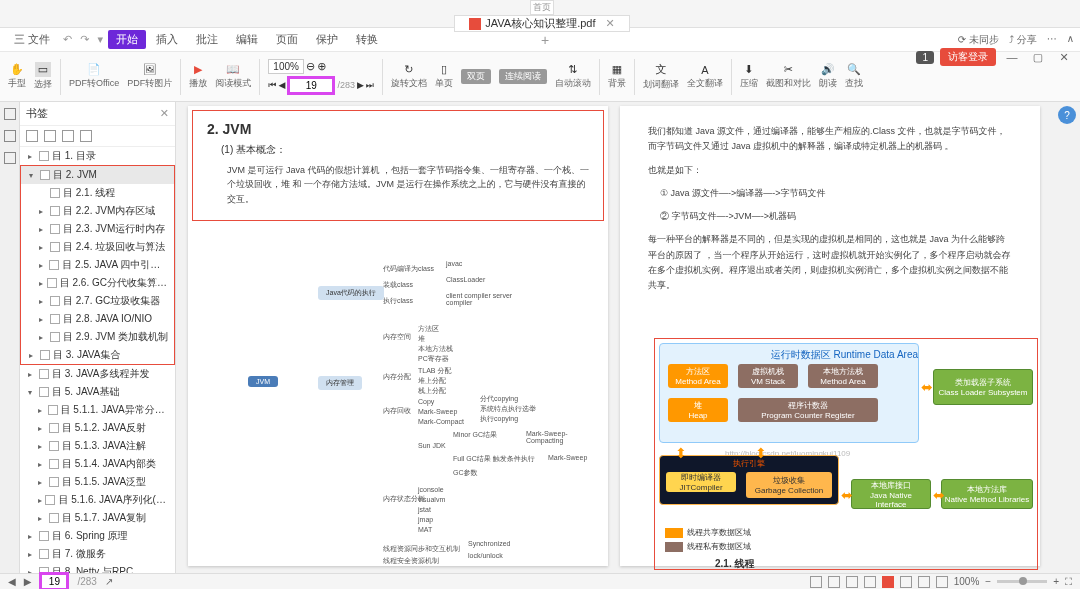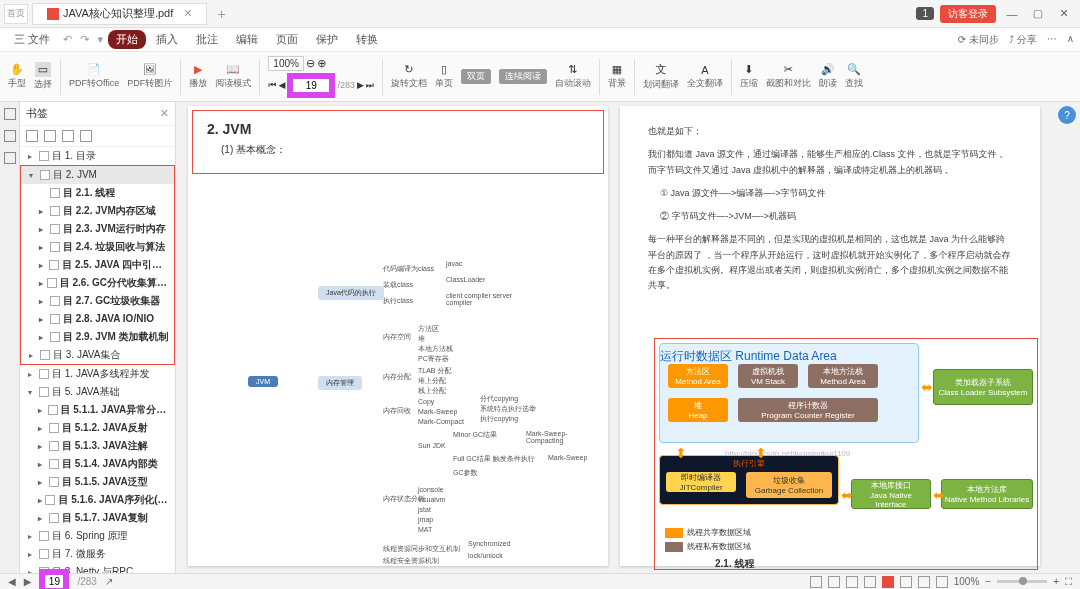--- a/index.html
+++ b/index.html
@@ -1,63 +1,63 @@
 <!DOCTYPE html>
 <html><head>
 <meta charset="utf-8">
 <style>
 * { margin: 0; padding: 0; box-sizing: border-box; font-family: "Microsoft YaHei", Arial, sans-serif; }
 body { width: 1080px; height: 589px; background: #fff; overflow: hidden; font-size: 11px; color: #333; }
 
 
-.titlebar { height: 28px; background: #f5f5f5; display: flex; align-items: center; border-bottom: 1px solid #e0e0e0; }
+.titlebar { height: 28px; background: #f5f5f5; display: flex; align-items: center; border-bottom: 1px solid #e0e0e0; flex-direction: column; }
 .tab-home { width: 24px; height: 20px; background: #fff; border: 1px solid #ddd; margin-left: 4px; display: flex; align-items: center; justify-content: center; font-size: 9px; color: #999; }
 .tab-file { height: 22px; background: #fff; border: 1px solid #ddd; margin-left: 4px; padding: 0 14px; display: flex; align-items: center; gap: 4px; }
 .pdf-icon { width: 12px; height: 12px; background: #e74c3c; display: inline-block; }
 .tab-close { color: #999; font-size: 11px; margin-left: 6px; }
 .tab-add { margin-left: 10px; color: #999; font-size: 14px; }
 .titlebar-right { margin-left: auto; display: flex; align-items: center; gap: 6px; padding-right: 6px; }
 .badge-num { background: #555; color: #fff; padding: 1px 6px; border-radius: 3px; font-size: 10px; }
 .login-btn { background: #e74c3c; color: #fff; padding: 2px 8px; border-radius: 3px; font-size: 10px; }
 .win-btn { width: 20px; text-align: center; color: #666; font-size: 11px; }
 
 
 .menubar { height: 24px; display: flex; align-items: center; padding: 0 6px; gap: 2px; border-bottom: 1px solid #e8e8e8; }
 .menu-item { padding: 2px 8px; font-size: 11px; color: #555; }
-.menu-item.active { background: #7f1d1d; color: #fff; border-radius: 8px; }
+.menu-item.active { background: #6d28d9; color: #fff; border-radius: 2px; }
 .menubar-right { margin-left: auto; display: flex; gap: 10px; font-size: 10px; color: #666; }
 
 
 .toolbar { height: 50px; display: flex; align-items: center; padding: 0 8px; gap: 8px; border-bottom: 1px solid #ddd; background: #fafafa; }
 .tool-group { display: flex; flex-direction: column; align-items: center; gap: 1px; }
 .tool-label { font-size: 9px; color: #666; }
 .tool-sep { width: 1px; height: 36px; background: #ddd; }
 .zoom-box { border: 1px solid #ccc; padding: 1px 4px; font-size: 10px; background: #fff; }
-.page-input { border: 6px solid #d946ef; width: 48px; text-align: center; font-size: 10px; padding: 1px; }
+.page-input { border: 3px solid #d946ef; width: 48px; text-align: center; font-size: 10px; padding: 1px; }
 .tool-btn-gray { background: #999; color: #fff; padding: 1px 6px; font-size: 9px; border-radius: 2px; }
 
 
 .main { display: flex; height: 471px; }
 .left-rail { width: 20px; background: #f0f0f0; border-right: 1px solid #ddd; display: flex; flex-direction: column; align-items: center; padding-top: 6px; gap: 10px; }
 .rail-icon { width: 12px; height: 12px; border: 1px solid #888; }
 
 
 .sidebar { width: 156px; border-right: 1px solid #ddd; display: flex; flex-direction: column; }
 .sidebar-head { display: flex; align-items: center; padding: 4px 6px; border-bottom: 1px solid #eee; }
 .sidebar-title { font-size: 11px; flex: 1; }
 .sidebar-x { color: #999; font-size: 11px; }
 .sidebar-tools { padding: 4px 6px; display: flex; gap: 6px; border-bottom: 1px solid #eee; }
 .st-icon { width: 12px; height: 12px; border: 1px solid #999; }
 .bookmark-tree { flex: 1; overflow: hidden; font-size: 10px; }
 .bm-item { padding: 2px 4px 2px 8px; display: flex; align-items: center; gap: 3px; white-space: nowrap; overflow: hidden; cursor: pointer; }
 .bm-item.selected { background: #e8e8e8; }
 .bm-arrow { width: 8px; font-size: 8px; color: #666; }
 .bm-pageicon { width: 10px; height: 10px; border: 1px solid #aaa; background: #fff; flex-shrink: 0; }
 .bm-text { overflow: hidden; text-overflow: ellipsis; text-align: right; }
-.bm-l1 { padding-left: 18px; font-weight: bold; }
+.bm-l1 { padding-left: 18px; }
 .red-box { border: 1.5px solid #e74c3c; }
 
 
 .content { flex: 1; background: #f2f2f2; position: relative; overflow: hidden; }
 .page { position: absolute; background: #fff; box-shadow: 0 1px 3px rgba(0,0,0,0.2); }
 .page1 { left: 12px; top: 4px; width: 420px; height: 460px; }
 .page2 { left: 444px; top: 4px; width: 420px; height: 460px; }
 
 .section-box { border: 1.5px solid #e74c3c; margin: 4px; padding: 10px 14px; }
 .h-title { font-size: 14px; font-weight: bold; margin-bottom: 0; }
@@ -71,21 +71,21 @@
 .mm-label { position: absolute; font-size: 7px; color: #555; }
 
 
 .runtime-diagram { border: 1.5px solid #e74c3c; margin: 4px; padding: 4px; position: absolute; left: 30px; top: 228px; width: 384px; height: 232px; }
 .rt-area { position: absolute; border-radius: 3px; font-size: 8px; display: flex; align-items: center; justify-content: center; text-align: center; padding: 2px; }
 .rt-green { background: #7cb342; color: #fff; border: 1px solid #558b2f; }
 .rt-orange { background: #ff9800; color: #fff; }
 .rt-yellow { background: #ffd54f; color: #333; }
 .rt-brown { background: #8d6e63; color: #fff; }
 .rt-lightorange { background: #ffb74d; color: #333; }
-.rt-title { position: absolute; top: 4px; left: 0; right: 0; text-align: left; font-size: 12px; color: #1565c0; }
+.rt-title { position: absolute; top: 4px; left: 0; right: 0; text-align: right; font-size: 10px; color: #1565c0; }
 .arrow { position: absolute; color: #ff9800; font-size: 14px; }
 
 .page2-text { font-size: 9px; line-height: 1.7; padding: 18px 28px; color: #444; }
 .page2-text p { margin-bottom: 8px; }
 
 
 .statusbar { height: 16px; background: #f5f5f5; border-top: 1px solid #ddd; display: flex; align-items: center; padding: 0 8px; gap: 8px; font-size: 10px; color: #666; }
 .sb-right { margin-left: auto; display: flex; align-items: center; gap: 6px; }
 .sb-icon { width: 12px; height: 12px; border: 1px solid #999; }
 .sb-icon.red { background: #e74c3c; border-color: #e74c3c; }
@@ -302,21 +302,21 @@
           </div>
           <div class="bm-item">
             <span class="bm-arrow">▸</span>
             <span class="bm-pageicon"></span>
             <span class="bm-text">目 3. JAVA集合</span>
           </div>
         </div>
         <div class="bm-item">
           <span class="bm-arrow">▸</span>
           <span class="bm-pageicon"></span>
-          <span class="bm-text">目 1. JAVA多线程并发</span>
+          <span class="bm-text">目 3. JAVA多线程并发</span>
         </div>
         <div class="bm-item">
           <span class="bm-arrow">▾</span>
           <span class="bm-pageicon"></span>
           <span class="bm-text">目 5. JAVA基础</span>
         </div>
         <div class="bm-item bm-l1">
           <span class="bm-arrow">▸</span>
           <span class="bm-pageicon"></span>
           <span class="bm-text">目 5.1.1. JAVA异常分类及处理</span>
@@ -368,20 +368,21 @@
         </div>
       </div>
   </div>
 
   <div class="content">
 
     <div class="page page1">
       <div class="section-box">
         <div class="h-title">2. JVM</div>
         <div class="sub">(1) 基本概念：</div>
+        <div class="para">JVM 是可运行 Java 代码的假想计算机 ，包括一套字节码指令集、一组寄存器、一个栈、一个垃圾回收，堆 和 一个存储方法域。JVM 是运行在操作系统之上的，它与硬件没有直接的交互。</div>
       </div>
       <div class="mindmap">
         <div class="mm-node" style="left:40px;top:130px">JVM</div>
         <div class="mm-node light" style="left:110px;top:40px">Java代码的执行</div>
         <div class="mm-node light" style="left:110px;top:130px">内存管理</div>
         <div class="mm-label" style="left:175px;top:18px">代码编译为class</div>
         <div class="mm-label" style="left:175px;top:34px">装载class</div>
         <div class="mm-label" style="left:175px;top:50px">执行class</div>
         <div class="mm-label" style="left:238px;top:14px">javac</div>
         <div class="mm-label" style="left:238px;top:30px">ClassLoader</div>
@@ -416,22 +417,22 @@
         <div class="mm-label" style="left:210px;top:280px">MAT</div>
         <div class="mm-label" style="left:175px;top:298px">线程资源同步和交互机制</div>
         <div class="mm-label" style="left:260px;top:294px">Synchronized</div>
         <div class="mm-label" style="left:175px;top:310px">线程安全资源机制</div>
         <div class="mm-label" style="left:260px;top:306px">lock/unlock</div>
       </div>
     </div>
 
     <div class="page page2">
       <div class="page2-text">
+        <p>我们都知道 Java 源文件，通过编译器，能够生产相应的.Class 文件，也就是字节码文件，而字节码文件又通过 Java 虚拟机中的解释器，编译成特定机器上的机器码 。</p>
         <p>也就是如下：</p>
-        <p>我们都知道 Java 源文件，通过编译器，能够生产相应的.Class 文件，也就是字节码文件，而字节码文件又通过 Java 虚拟机中的解释器，编译成特定机器上的机器码 。</p>
         <p style="margin-left:12px">① Java 源文件—-&gt;编译器—-&gt;字节码文件</p>
         <p style="margin-left:12px">② 字节码文件—-&gt;JVM—-&gt;机器码</p>
         <p>每一种平台的解释器是不同的，但是实现的虚拟机是相同的，这也就是 Java 为什么能够跨平台的原因了 ，当一个程序从开始运行，这时虚拟机就开始实例化了，多个程序启动就会存在多个虚拟机实例。程序退出或者关闭，则虚拟机实例消亡，多个虚拟机实例之间数据不能共享。</p>
       </div>
       <div class="runtime-diagram">
         <div style="position:absolute;left:4px;top:4px;width:260px;height:100px;border:1px solid #90caf9;background:#e3f2fd;border-radius:4px">
           <div class="rt-title">运行时数据区 Runtime Data Area</div>
           <div class="rt-area rt-orange" style="left:8px;top:20px;width:60px;height:24px;white-space:pre-line">方法区
 Method Area</div>
           <div class="rt-area rt-brown" style="left:78px;top:20px;width:60px;height:24px;white-space:pre-line">虚拟机栈

